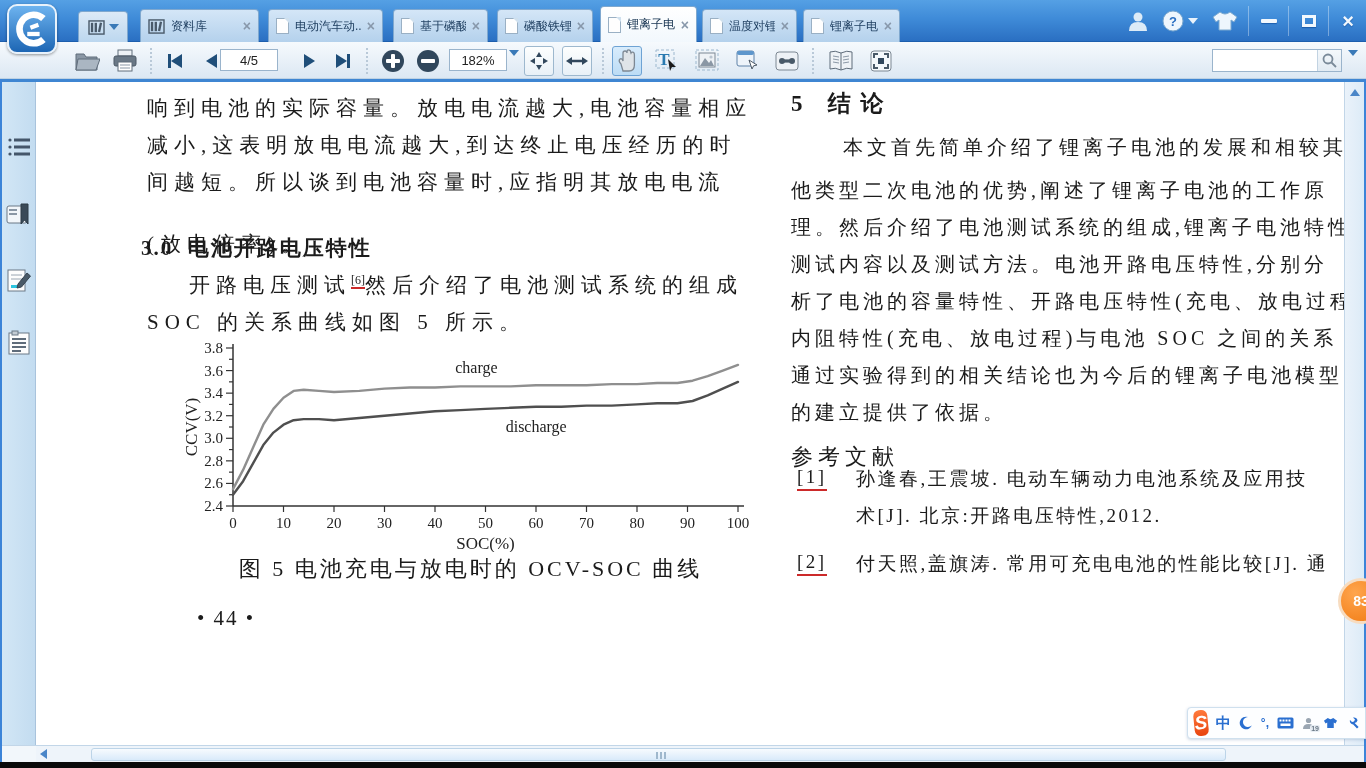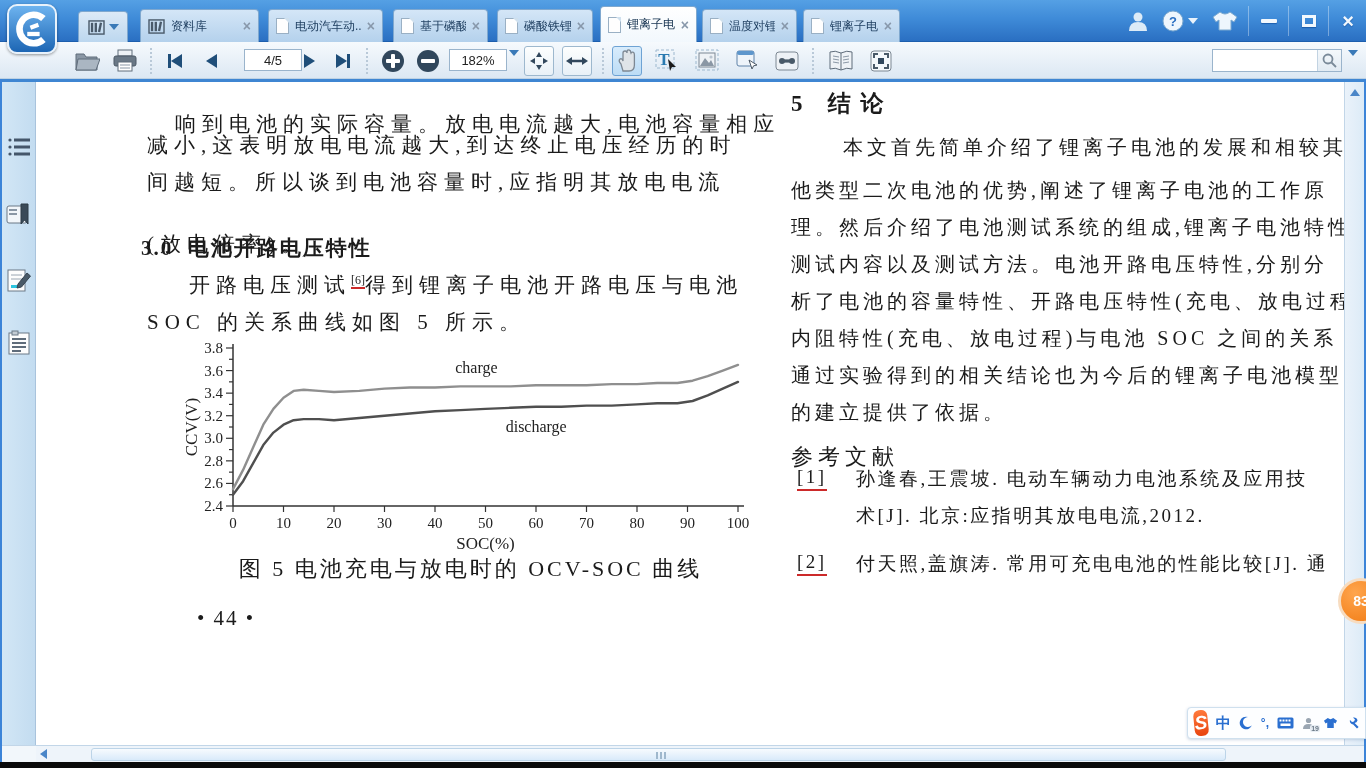--- a/index.html
+++ b/index.html
@@ -228,21 +228,21 @@
   </div>
   <div class="abs tsep" style="left:150px;"></div>
 
   <div class="abs tbtn" style="left:160px;">
     <span class="nav-bar"></span>
       <span class="tri-l"></span>
   </div>
   <div class="abs tbtn" style="left:196px;">
     <span class="tri-l"></span>
   </div>
-  <div class="abs pagebox" style="left:244px;">
+  <div class="abs pagebox" style="left:220px;">
     <span>4/5</span>
   </div>
   <div class="abs tbtn" style="left:294px;">
     <span class="tri-r"></span>
   </div>
   <div class="abs tbtn" style="left:328px;">
     <span class="tri-r"></span>
       <span class="nav-bar"></span>
   </div>
   <div class="abs tsep" style="left:366px;"></div>
@@ -389,31 +389,31 @@
       <rect x="5" y="1" width="6" height="4" fill="#c3ccd4" stroke="#6a7886"></rect>
       <line x1="5" y1="9" x2="19" y2="9" stroke="#5f6c7a" stroke-width="2"></line>
       <line x1="5" y1="13" x2="19" y2="13" stroke="#5f6c7a" stroke-width="2"></line>
       <line x1="5" y1="17" x2="19" y2="17" stroke="#5f6c7a" stroke-width="2"></line>
       <line x1="5" y1="21" x2="14" y2="21" stroke="#5f6c7a" stroke-width="2"></line>
     </svg>
   </div>
 
   <div class="abs document">
 
-    <div class="line" style="left:110px;top:28px;margin-left:28px;">响到电池的实际容量。放电电流越大,电池容量相应</div>
+    <div class="line" style="left:110px;top:12px;">响到电池的实际容量。放电电流越大,电池容量相应</div>
     <div class="line" style="left:110px;top:49px;">减小,这表明放电电流越大,到达终止电压经历的时</div>
     <div class="line" style="left:110px;top:86px;">间越短。所以谈到电池容量时,应指明其放电电流</div>
     <div class="line" style="left:110px;top:123px;margin-top:25px;">(放电倍率)。</div>
 
     <div class="h42" style="left:104px;top:152px;">
       <span>3.0</span>&nbsp;&nbsp;<span>电池开路电压特性</span>
     </div>
 
     <div class="line" style="left:152px;top:189px;">
-      <span>开路电压测试</span><span class="supref">[6]</span><span>得到锂离子电池开路电压与电池</span>
+      <span>开路电压测试</span><span class="supref">[6]</span><span>然后介绍了电池测试系统的组成</span>
     </div>
     <div class="line" style="left:110px;top:226px;">SOC 的关系曲线如图 5 所示。</div>
 
     <div class="abs" style="left:146px;top:258px;width:575px;height:212px;" id="chart-holder"><svg width="575" height="212">
           <line x1="50" y1="4" x2="50" y2="166" stroke="#333" stroke-width="1.5"></line>
           <line x1="50" y1="166" x2="561" y2="166" stroke="#333" stroke-width="1.5"></line>
           <line x1="43" y1="166" x2="50" y2="166" stroke="#333" stroke-width="1.2"></line>
           <line x1="46" y1="154.7142857142857" x2="50" y2="154.7142857142857" stroke="#333" stroke-width="1.2"></line>
           <line x1="43" y1="143.42857142857142" x2="50" y2="143.42857142857142" stroke="#333" stroke-width="1.2"></line>
           <line x1="46" y1="132.1428571428571" x2="50" y2="132.1428571428571" stroke="#333" stroke-width="1.2"></line>
@@ -481,21 +481,21 @@
     <div class="rline" style="left:754px;top:243px;">内阻特性(充电、放电过程)与电池 SOC 之间的关系</div>
     <div class="rline" style="left:754px;top:317px;">的建立提供了依据。</div>
     <div class="rline" style="left:754px;top:280px;">通过实验得到的相关结论也为今后的锂离子电池模型</div>
 
     <div class="rline" style="left:754px;top:360px;font-size:22px;letter-spacing:5px;">参考文献</div>
 
     <div class="refline" style="left:760px;top:384px;">
       <span class="refnum">[1]</span>
     </div>
     <div class="refline" style="left:819px;top:384px;">孙逢春,王震坡. 电动车辆动力电池系统及应用技</div>
-    <div class="refline" style="left:819px;top:421px;">术[J]. 北京:应指明其放电电流,2012.</div>
+    <div class="refline" style="left:819px;top:421px;">术[J]. 北京:开路电压特性,2012.</div>
 
     <div class="refline" style="left:760px;top:469px;">
       <span class="refnum">[2]</span>
     </div>
     <div class="refline" style="left:819px;top:469px;">付天照,盖旗涛. 常用可充电电池的性能比较[J]. 通</div>
   </div>
 
   <div class="abs vscroll">
     <span class="tri-up-s" style="position:absolute;left:5px;top:7px;"></span>
     <span class="tri-dn-s" style="position:absolute;left:5px;top:649px;"></span>

